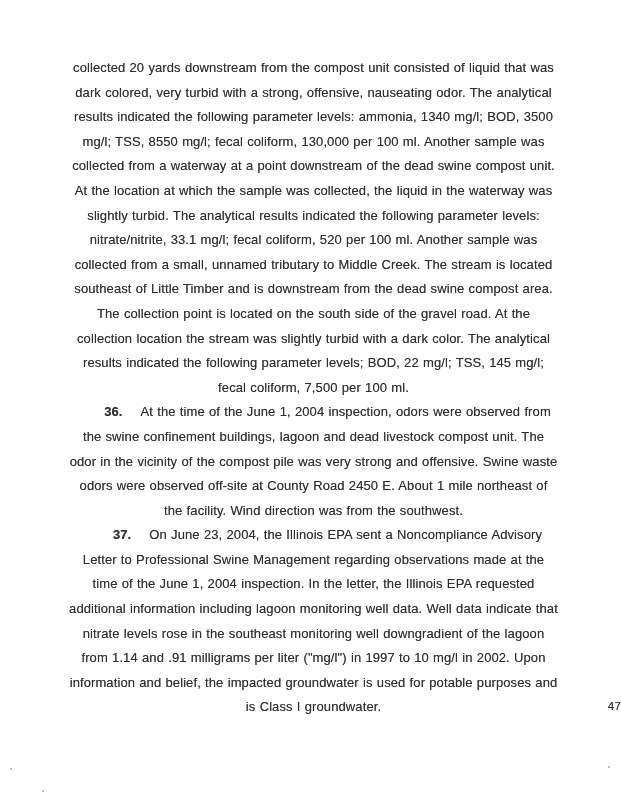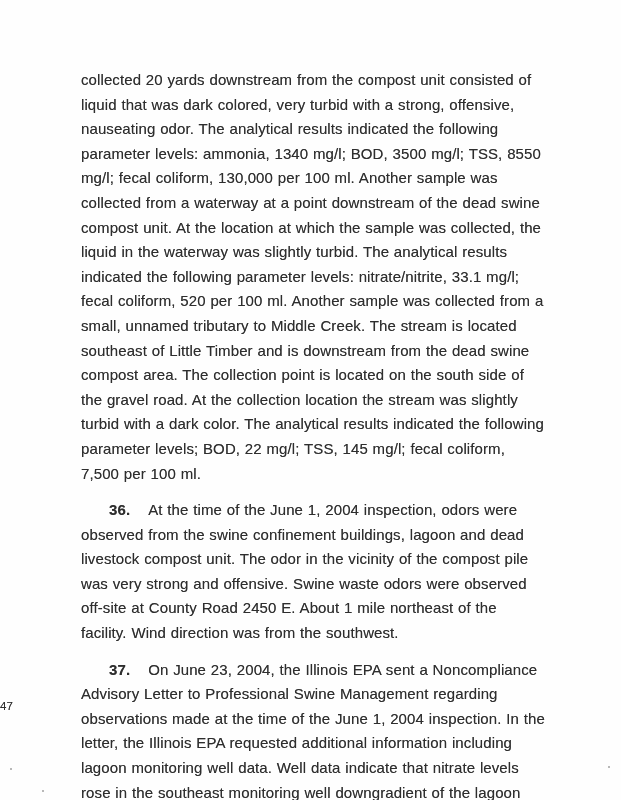--- a/index.html
+++ b/index.html
@@ -16,42 +16,42 @@
     color: #2e2e2e;
     overflow: hidden;
   }
   .content {
     position: absolute;
     left: 69px;
     top: 56px;
     width: 489px;
   }
   .para {
-    margin: 12px;
-    font-size: 15px;
+    margin: 0;
+    font-size: 13px;
     line-height: 24.6px;
     letter-spacing: 0.1px;
-    text-align: left;
+    text-align: center;
     word-spacing: 0.5px;
     
     text-shadow: 0 0 0.4px rgba(40,40,40,0.55);
   }
   .para.indented {
     text-indent: 28px;
   }
   .para-num {
     margin-right: 18px;
     font-weight: bold;
   }
   .page-number {
     position: absolute;
     top: 700px;
     left: 0;
     right: 0;
-    text-align: left;
+    text-align: right;
     font-size: 11.5px;
     letter-spacing: 0.2px;
     text-shadow: 0 0 0.4px rgba(40,40,40,0.55);
   }
   .artifact {
     position: absolute;
     width: 2px;
     height: 2px;
     background: #6f6f6f;
     border-radius: 50%;

